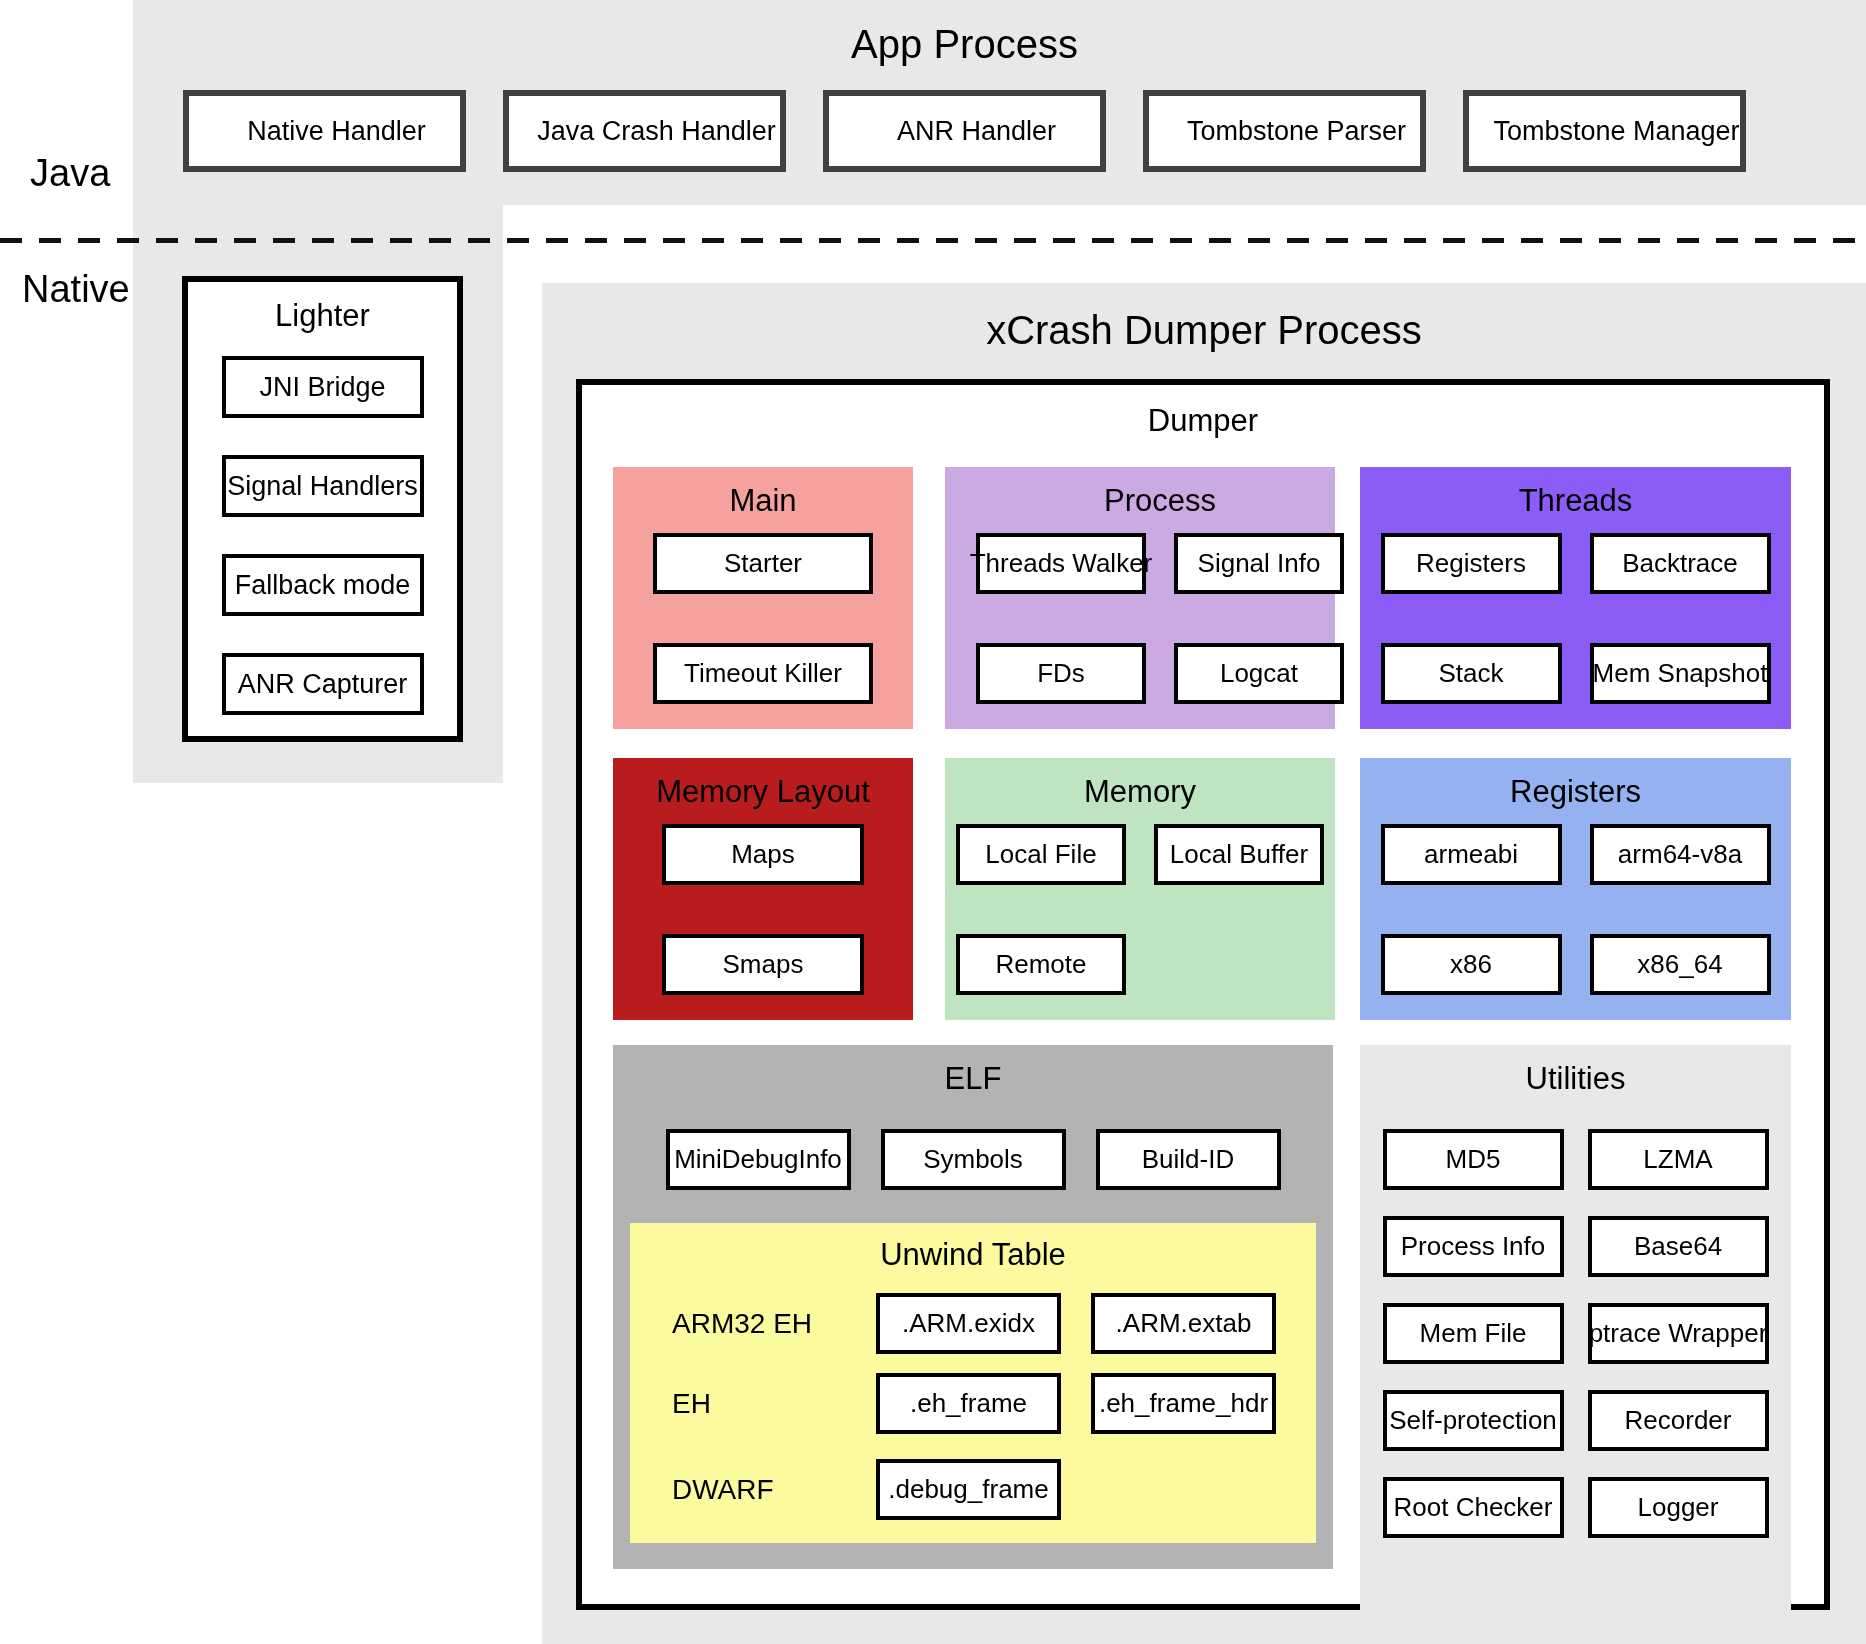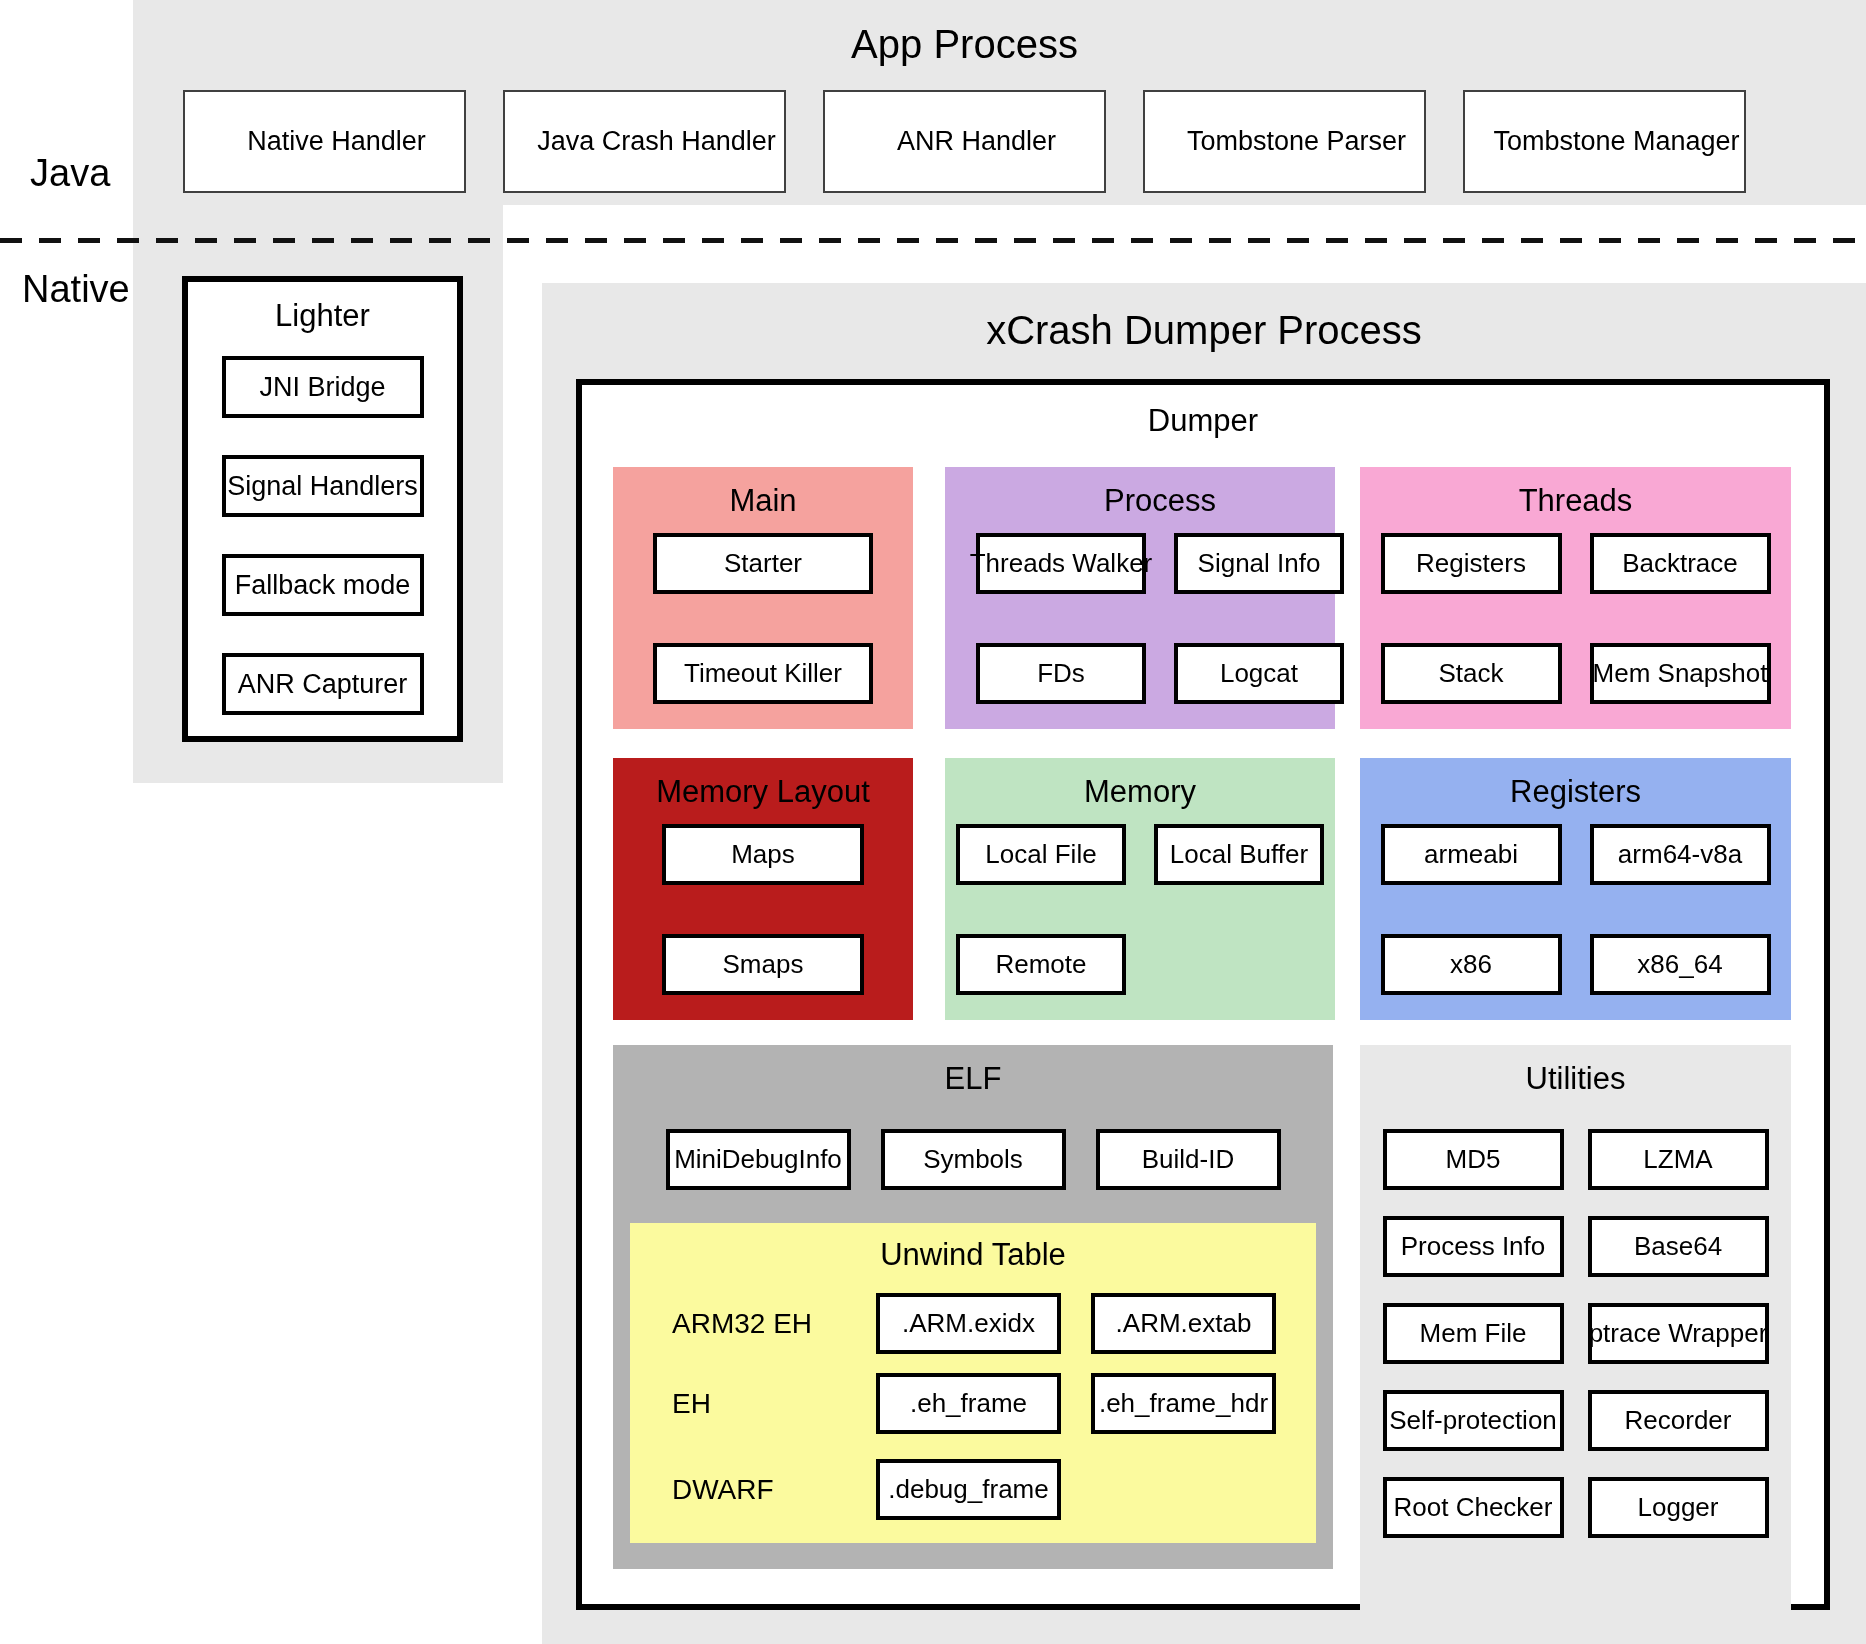--- a/index.html
+++ b/index.html
@@ -10,21 +10,21 @@
     font-family:"Liberation Sans", sans-serif;
     overflow:hidden;
   }
   .abs { position:absolute; }
 
   
   .left-col   { left:133px; top:0; width:370px; height:783px; background:#E8E8E8; }
   .app-band   { left:133px; top:0; width:1733px; height:205px; background:#E8E8E8; }
   .app-title  { left:183px; top:22px; width:1563px; text-align:center; font-size:40px; }
   .app-boxes  { left:183px; top:90px; display:flex; gap:37px; }
-  .app-box    { width:283px; height:103px; background:#fff; border:2px solid #404040;
+  .app-box    { width:283px; height:82px; background:#fff; border:6px solid #404040;
                 display:flex; align-items:center; justify-content:center;
                 font-size:27px; white-space:nowrap;padding-left:24px; }
 
   .dashed-line { left:0; top:238px; width:1866px; height:5px;
                  background:repeating-linear-gradient(90deg,#111 0 22px,transparent 22px 39px); }
 
   .java-label   { left:30px;  top:152px; font-size:38px; }
   .native-label { left:22px;  top:268px; font-size:38px; }
 
   
@@ -123,21 +123,21 @@
   <div class="section sec-process" style="background-color: rgb(203, 169, 226); padding-left: 40px;">
     <div class="sec-title">Process</div>
     <div class="sec-grid cols-2">
       <div class="box w170">Threads Walker</div>
       <div class="box w170">Signal Info</div>
       <div class="box w170">FDs</div>
       <div class="box w170">Logcat</div>
     </div>
   </div>
 
-  <div class="section sec-threads" style="background-color: #f9a8d4;">
+  <div class="section sec-threads" style="background-color: #8b5cf6;">
     <div class="sec-title">Threads</div>
     <div class="sec-grid cols-2">
       <div class="box w180">Registers</div>
       <div class="box w180">Backtrace</div>
       <div class="box w180">Stack</div>
       <div class="box w180">Mem Snapshot</div>
     </div>
   </div>
 
   <div class="section sec-memlayout" style="background-color: #b91c1c;">

